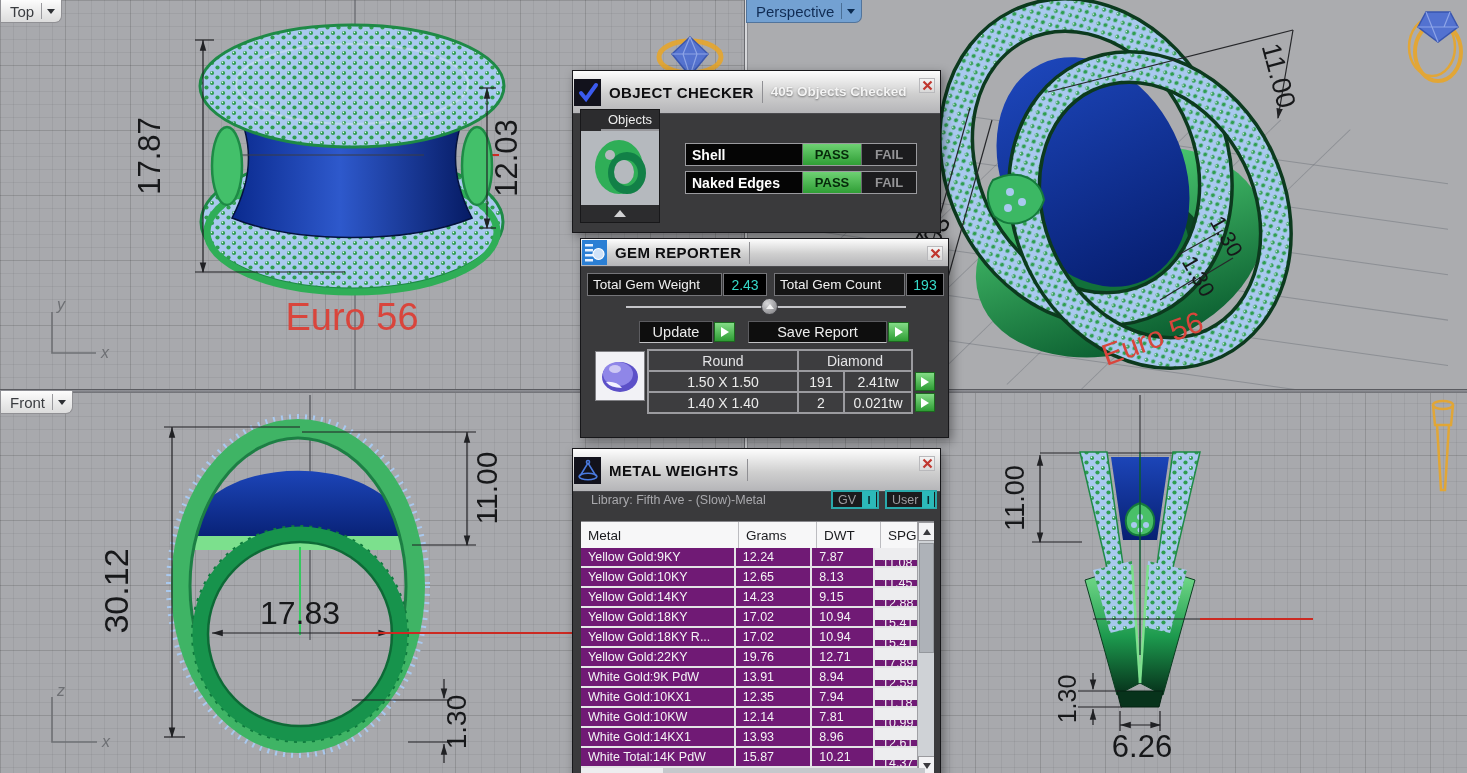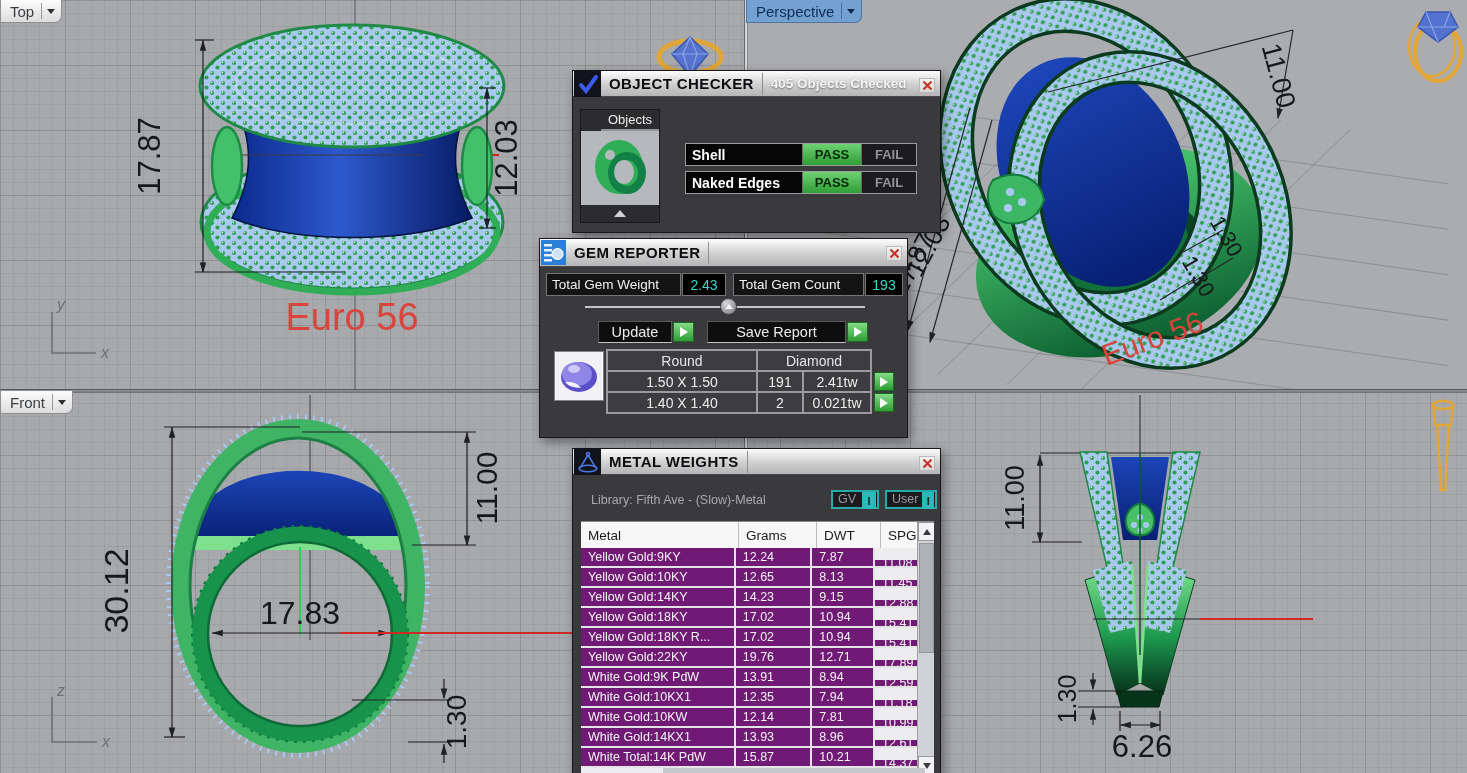--- a/index.html
+++ b/index.html
@@ -23,21 +23,21 @@
     background:linear-gradient(#fcfcfc,#dcdcdc);border:1px solid #909094;border-top:none;
     border-radius:0 0 7px 0;color:#3a3c40;font-size:15px;z-index:12;cursor:pointer;}
   .vp-label .sep{width:1px;height:16px;background:#9a9a9e;margin:0 5px 0 7px;}
   .tri-down{width:0;height:0;border-left:4.5px solid transparent;border-right:4.5px solid transparent;border-top:5px solid #2e3034;}
   .vp-label.active{background:#73a1d2;border-color:#51749c;color:#102c54;}
   .vp-label.active .sep{background:#4a6f96;}
   .vp-label.active .tri-down{border-top-color:#0a2a50;}
   
   .panel{position:absolute;width:369px;background:#3a3a3c;border:1px solid #17171a;
     box-shadow:3px 4px 10px rgba(0,0,0,.4);z-index:10;}
-  .titlebar{position:relative;display:flex;align-items:center;height:26px;
+  .titlebar{position:relative;display:flex;align-items:center;height:43px;
     background:linear-gradient(#fdfdfd,#cfcfcf 55%,#b5b5b8);border-bottom:1px solid #4a4a4e;cursor:move;}
   .titlebar .picon{width:27px;height:27px;margin:1px 0 1px 1px;background:#12121c;display:flex;align-items:center;justify-content:center;flex:none;}
   .titlebar .ptitle{font-size:15px;font-weight:bold;color:#0d0d0f;letter-spacing:.4px;margin-left:8px;white-space:nowrap;}
   .titlebar .tsep{width:1px;height:22px;background:#8f8f93;margin-left:8px;}
   .titlebar .status{width:156px;margin-left:8px;font-size:13.5px;font-weight:bold;color:#f4f4f4;
     line-height:14px;text-shadow:0 1px 2px rgba(0,0,0,.45);}
   .closebtn{position:absolute;right:5px;top:7px;width:16px;height:15px;display:flex;align-items:center;justify-content:center;
     border:1px solid #b9b9bc;background:linear-gradient(#f4f4f4,#d8d8d8);cursor:pointer;}
   
   .objwidget{position:absolute;left:7px;top:38px;width:80px;border:1px solid #18181a;background:#2c2c2e;}
@@ -64,21 +64,21 @@
     color:#ececec;font-size:14.5px;display:flex;align-items:center;justify-content:center;cursor:pointer;}
   .playbtn{position:absolute;width:21px;height:20px;background:linear-gradient(#83dc86,#2e9d34);
     border:1px solid #1c691f;display:flex;align-items:center;justify-content:center;cursor:pointer;}
   .tri-right{width:0;height:0;border-top:5px solid transparent;border-bottom:5px solid transparent;border-left:8px solid #fff;}
   .gemthumb{position:absolute;left:14px;top:112px;width:50px;height:50px;background:#f2f2f6;border:1px solid #808084;display:flex;align-items:center;justify-content:center;}
   .gtable{position:absolute;left:66px;top:110px;display:grid;grid-template-columns:148px 44px 66px;gap:2px;background:#9b9b9f;padding:2px;}
   .gcell{background:#3d3d3f;color:#ececec;font-size:14px;height:19px;display:flex;align-items:center;justify-content:center;}
   .gcell.hdr{color:#e4e4e6;}
   
   .library{position:absolute;left:18px;top:44px;color:#a9a9ad;font-size:12.5px;}
-  .toggle{position:absolute;height:19px;border:2px solid #2aa9ab;background:#1b1b1d;display:flex;cursor:pointer;}
+  .toggle{position:absolute;height:19px;border:2px solid #2aa9ab;background:#1b1b1d;display:flex;align-items:center;cursor:pointer;}
   .toggle .tlabel{color:#9d9da1;font-size:12.5px;padding:0 4px 0 5px;flex:1;}
   .toggle .tmark{width:14px;height:17px;background:#2cb9b9;color:#06282a;font-size:11px;font-weight:bold;
     display:flex;align-items:center;justify-content:center;margin-right:1px;}
   .mwtable{position:absolute;left:8px;top:72px;width:353px;height:253px;background:#ededef;overflow:hidden;border-top:1px solid #88888c;}
   .mwhead{display:flex;height:26px;background:#f7f7f8;}
   .mwhead .hc{color:#1a1b1e;font-size:13.5px;display:flex;align-items:center;padding-left:7px;border-right:1px solid #bcbcc0;}
   .mwbody .mw-row{display:flex;height:20px;cursor:pointer;}
   .mw-cell{background:#701a75;color:#f4f4f5;font-size:12.5px;display:flex;align-items:center;
     padding-left:7px;border-right:2px solid #e4e4e6;border-bottom:2px solid #e4e4e6;white-space:nowrap;overflow:hidden;}
   .c0{width:158px;}.c1{width:78px;}.c2{width:64px;}.c3{width:60px;margin-top:12px;}
@@ -393,21 +393,21 @@
       <span class="cpass">PASS</span>
       <span class="cfail">FAIL</span>
     </div>
     <div class="checkrow" style="top:100px">
       <span class="clabel">Naked Edges</span>
       <span class="cpass">PASS</span>
       <span class="cfail">FAIL</span>
     </div>
   </div>
 
-  <div class="panel" style="left:539px;top:238px;height:200px">
+  <div class="panel" style="left:580px;top:238px;height:200px">
     <div class="titlebar" style="height:28px">
       <div class="picon" style="width:25px;height:25px;background:#2b7fd4">
         <svg width="21" height="21">
           <rect x="1" y="2" width="8" height="2.5" fill="#e8f2ff"></rect>
             <rect x="1" y="7" width="8" height="2.5" fill="#e8f2ff"></rect>
           <rect x="1" y="12" width="8" height="2.5" fill="#e8f2ff"></rect>
             <rect x="1" y="17" width="8" height="2.5" fill="#e8f2ff"></rect>
           <circle cx="14.5" cy="12" r="5.5" fill="#cfe2f8" stroke="#fff" stroke-width="1.2"></circle>
         </svg>
       </div>

